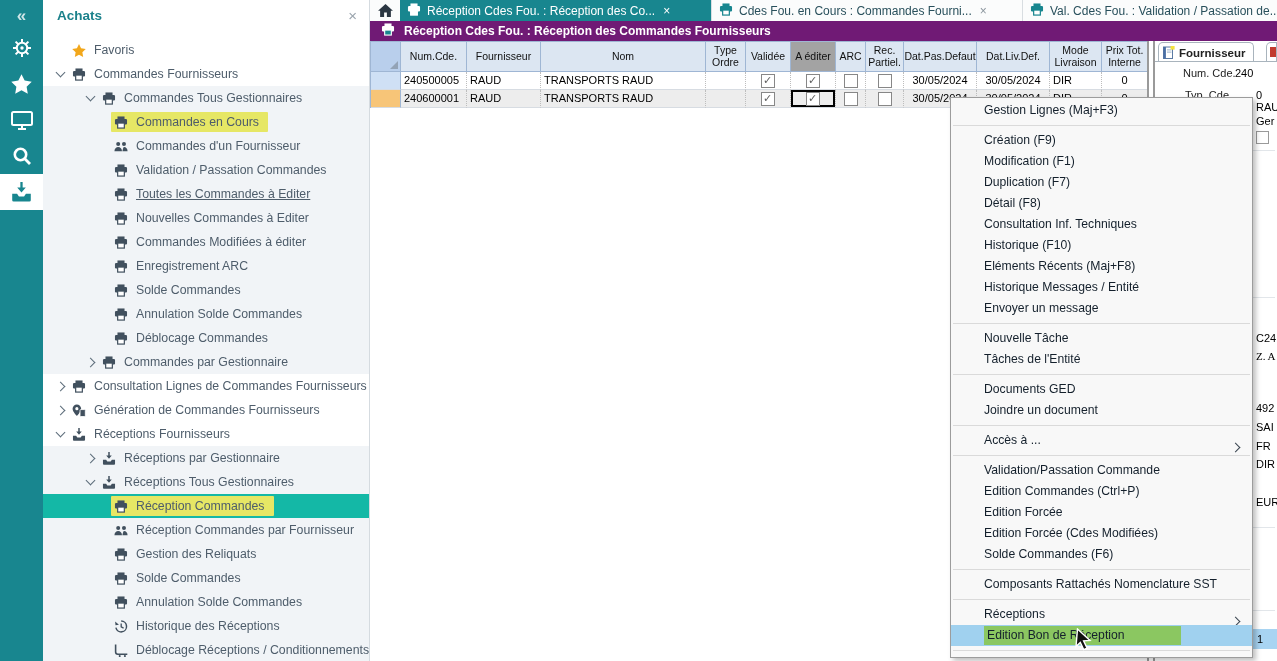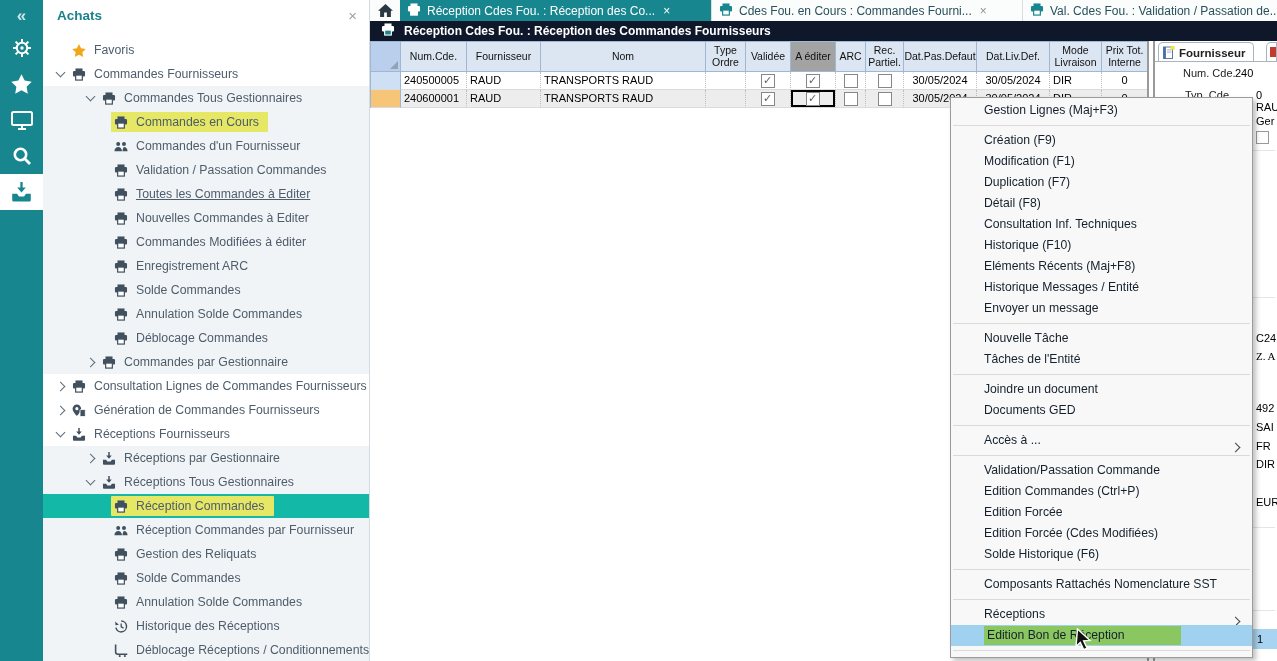--- a/index.html
+++ b/index.html
@@ -33,21 +33,21 @@
 
   
   #main{flex:1;display:flex;flex-direction:column;min-width:0;}
   #tabbar{height:21px;background:#fbfcfc;display:flex;flex:none;}
   .home{width:30px;display:flex;align-items:center;justify-content:center;cursor:pointer;flex:none;}
   .tab{display:flex;align-items:center;gap:6px;padding:0 7px;font-size:12px;color:#29505c;border-right:1px solid #d8dde1;cursor:pointer;white-space:nowrap;overflow:hidden;flex:none;}
   .tab .tlabel{overflow:hidden;}
   .tab .tclose{color:#8b959d;font-size:12px;margin-left:2px;}
   .tab.active{background:#18868f;color:#fff;}
   .tab.active .tclose{color:#fff;}
-  #infobar{height:20px;background:#0f172a;color:#fff;display:flex;align-items:center;gap:9px;padding-left:11px;font-size:12px;font-weight:bold;flex:none;}
+  #infobar{height:20px;background:#701a75;color:#fff;display:flex;align-items:center;gap:9px;padding-left:11px;font-size:12px;font-weight:bold;flex:none;}
   #content{position:relative;flex:1;background:#fff;overflow:hidden;}
 
   
   #grid{position:absolute;left:0;top:0;display:grid;border-top:1px solid #9fb6d4;border-left:1px solid #9fb6d4;}
   .hcell{background:#dce6f2;border-right:1px solid #9fb6d4;border-bottom:1px solid #9fb6d4;font-size:10.5px;line-height:1.1;color:#111;display:flex;align-items:center;justify-content:center;text-align:center;height:29px;overflow:hidden;position:relative;}
   .hcell.selh{background:#b9cfec;}
   .hcell.selh::after{content:"";position:absolute;right:2px;bottom:2px;border-left:8px solid transparent;border-bottom:8px solid #93a3b6;}
   .cell{font-size:11px;color:#000;height:17px;line-height:17px;border-right:1px dotted #bdbdbd;border-bottom:1px solid #d7dce2;padding:0 3px;overflow:hidden;white-space:nowrap;background:#fff;position:relative;}
   .cell.right{text-align:center;}
   .cell.center{display:flex;align-items:center;justify-content:center;padding:0;}
@@ -621,30 +621,30 @@
     <div class="mi"><span class="">Détail (F8)</span></div>
     <div class="mi"><span class="">Consultation Inf. Techniques</span></div>
     <div class="mi"><span class="">Historique (F10)</span></div>
     <div class="mi"><span class="">Eléments Récents (Maj+F8)</span></div>
     <div class="mi"><span class="">Historique Messages / Entité</span></div>
     <div class="mi"><span class="">Envoyer un message</span></div>
     <div class="msep"></div>
     <div class="mi"><span class="">Nouvelle Tâche</span></div>
     <div class="mi"><span class="">Tâches de l'Entité</span></div>
     <div class="msep"></div>
+    <div class="mi"><span class="">Documents GED</span></div>
     <div class="mi"><span class="">Joindre un document</span></div>
-    <div class="mi"><span class="">Documents GED</span></div>
     <div class="msep"></div>
     <div class="mi"><span class="">Accès à ...</span><span class="marrow"><span class="chev right" style="border-color:#3a4550"></span></span></div>
     <div class="msep"></div>
     <div class="mi"><span class="">Validation/Passation Commande</span></div>
     <div class="mi"><span class="">Edition Commandes (Ctrl+P)</span></div>
     <div class="mi"><span class="">Edition Forcée</span></div>
     <div class="mi"><span class="">Edition Forcée (Cdes Modifiées)</span></div>
-    <div class="mi"><span class="">Solde Historique (F6)</span></div>
+    <div class="mi"><span class="">Solde Commandes (F6)</span></div>
     <div class="msep"></div>
     <div class="mi"><span class="">Composants Rattachés Nomenclature SST</span></div>
     <div class="msep"></div>
     <div class="mi"><span class="">Réceptions</span><span class="marrow"><span class="chev right" style="border-color:#3a4550"></span></span></div>
     <div class="mi msel"><span class="mhl">Edition Bon de Réception</span></div>
     <div class="msep"></div>
   </div>
 
 <div id="cursor">
   <svg width="22" height="24" viewBox="0 0 22 24">

